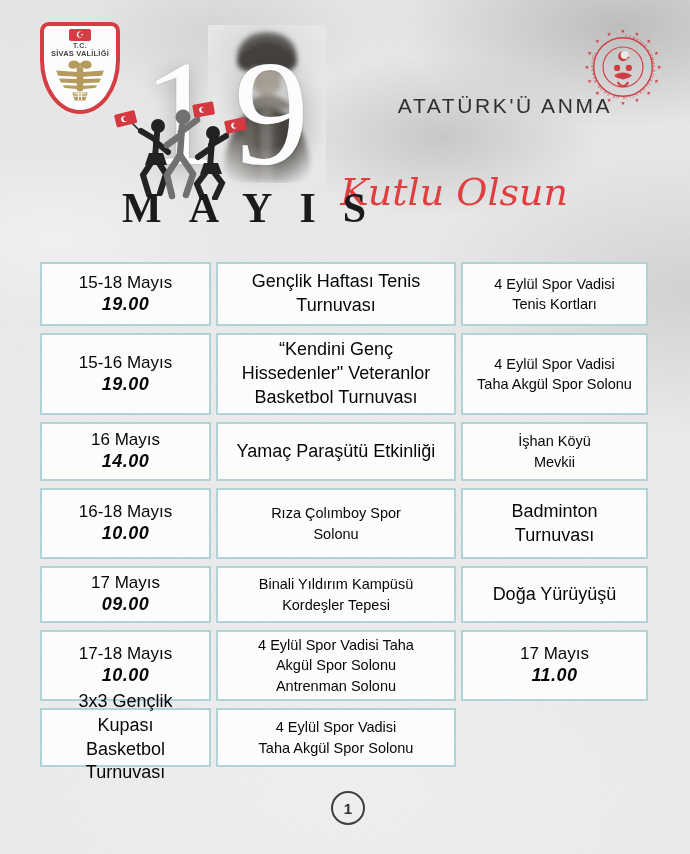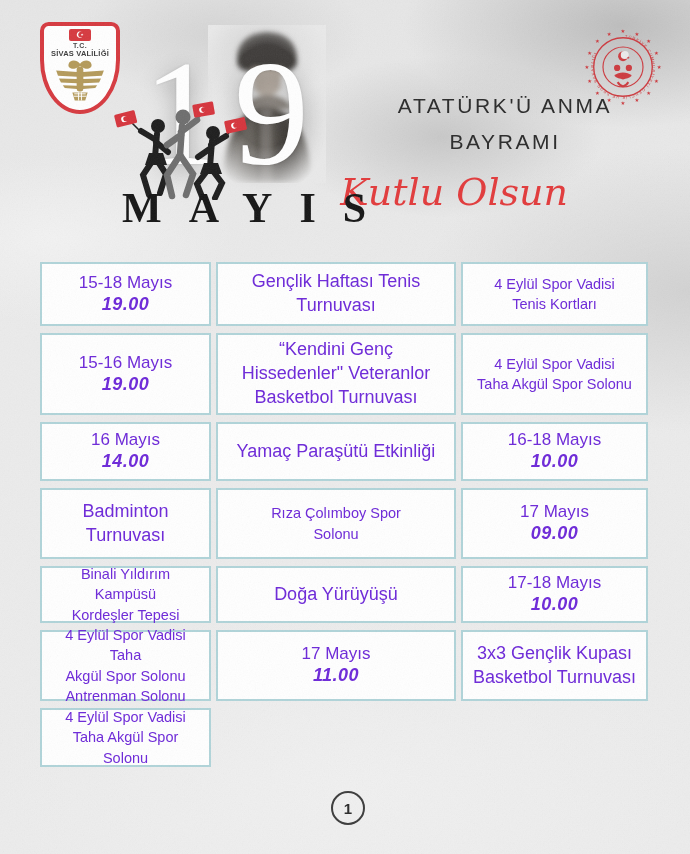--- a/index.html
+++ b/index.html
@@ -68,21 +68,21 @@
   
   .schedule{
     position:absolute;left:40px;top:262px;width:608px;z-index:3;
     display:grid;grid-template-columns:171px 240px 187px;
     grid-template-rows:64px 82px 59px 71px 57px 71px 59px;
     column-gap:5px;row-gap:7px;
   }
   .cell{
     background:#ffffff;border:2px solid #b0d4d9;box-sizing:border-box;
     display:flex;flex-direction:column;align-items:center;justify-content:center;
-    color:#6d28d9;text-align:center;white-space:pre-line;
+    color:#000000;text-align:center;white-space:pre-line;
   }
   .cell .date{font-size:17px;line-height:1.25;}
   .cell .time{font-size:18px;font-weight:700;font-style:italic;letter-spacing:.5px;line-height:1.3;}
   .cell.ev{font-size:18px;line-height:1.32;padding:2px 8px;}
   .cell.ve{font-size:14.5px;line-height:1.4;padding:2px 10px;}
 
   
   .page-circle{
     position:absolute;left:331px;top:791px;width:34px;height:34px;box-sizing:border-box;
     border:2px solid #3b3b3b;border-radius:50%;z-index:3;
@@ -188,21 +188,20 @@
         <rect x="120" y="24" width="21" height="13" rx="1.5" fill="#d6343c"></rect>
         <circle cx="129" cy="30.5" r="3" fill="#fff"></circle>
         <circle cx="130.5" cy="30.5" r="2.4" fill="#d6343c"></circle>
       </g>
   </svg>
 
   <div class="mayis">MAYIS</div>
 
   <div class="title-block">
     <div>ATATÜRK'Ü ANMA</div>
-    <div>BAYRAMI</div>
   </div>
   <div class="greeting">Kutlu Olsun</div>
 
   <svg class="seal" viewBox="0 0 84 84">
     <defs>
         <path id="seal-arc" d="M42 12 a30 30 0 1 1 -0.01 0"></path>
       </defs>
     <g fill="#cd3a3f" font-size="5.5" text-anchor="middle">
       <text x="42" y="7">★</text>
         <text x="56.2" y="9.8">★</text>
@@ -249,25 +248,27 @@
 
     <div class="cell"><span class="date">15-16 Mayıs</span><span class="time">19.00</span></div>
     <div class="cell ev">“Kendini Genç
 Hissedenler" Veteranlor
 Basketbol Turnuvası</div>
     <div class="cell ve">4 Eylül Spor Vadisi
 Taha Akgül Spor Solonu</div>
 
     <div class="cell"><span class="date">16 Mayıs</span><span class="time">14.00</span></div>
     <div class="cell ev">Yamaç Paraşütü Etkinliği</div>
+    <div class="cell ve">İşhan Köyü
+Mevkii</div>
 
     <div class="cell"><span class="date">16-18 Mayıs</span><span class="time">10.00</span></div>
-    <div class="cell ev">Badminton Turnuvası</div>
     <div class="cell ve">Rıza Çolımboy Spor
 Solonu</div>
+    <div class="cell ev">Badminton Turnuvası</div>
 
     <div class="cell"><span class="date">17 Mayıs</span><span class="time">09.00</span></div>
     <div class="cell ve">Binali Yıldırım Kampüsü
 Kordeşler Tepesi</div>
     <div class="cell ev">Doğa Yürüyüşü</div>
 
     <div class="cell"><span class="date">17-18 Mayıs</span><span class="time">10.00</span></div>
     <div class="cell ve">4 Eylül Spor Vadisi Taha
 Akgül Spor Solonu
 Antrenman Solonu</div>

